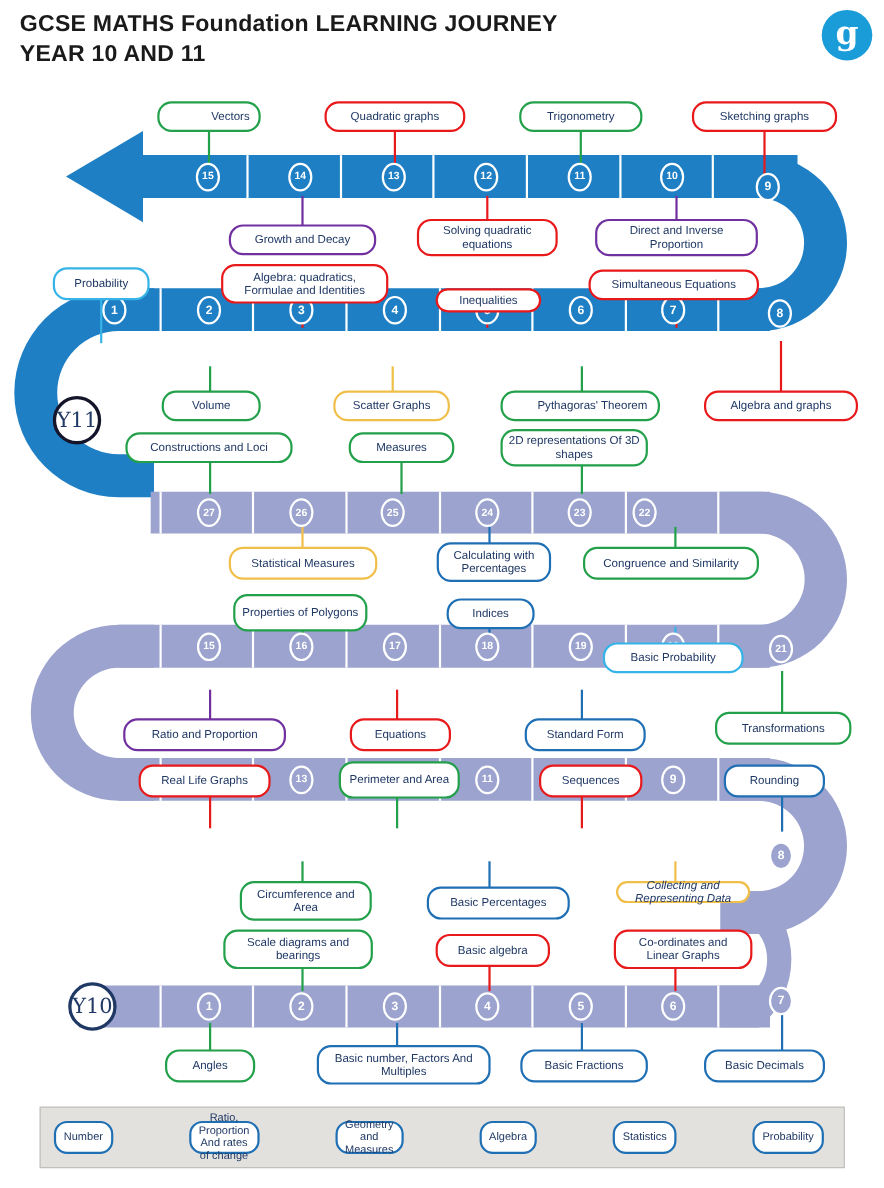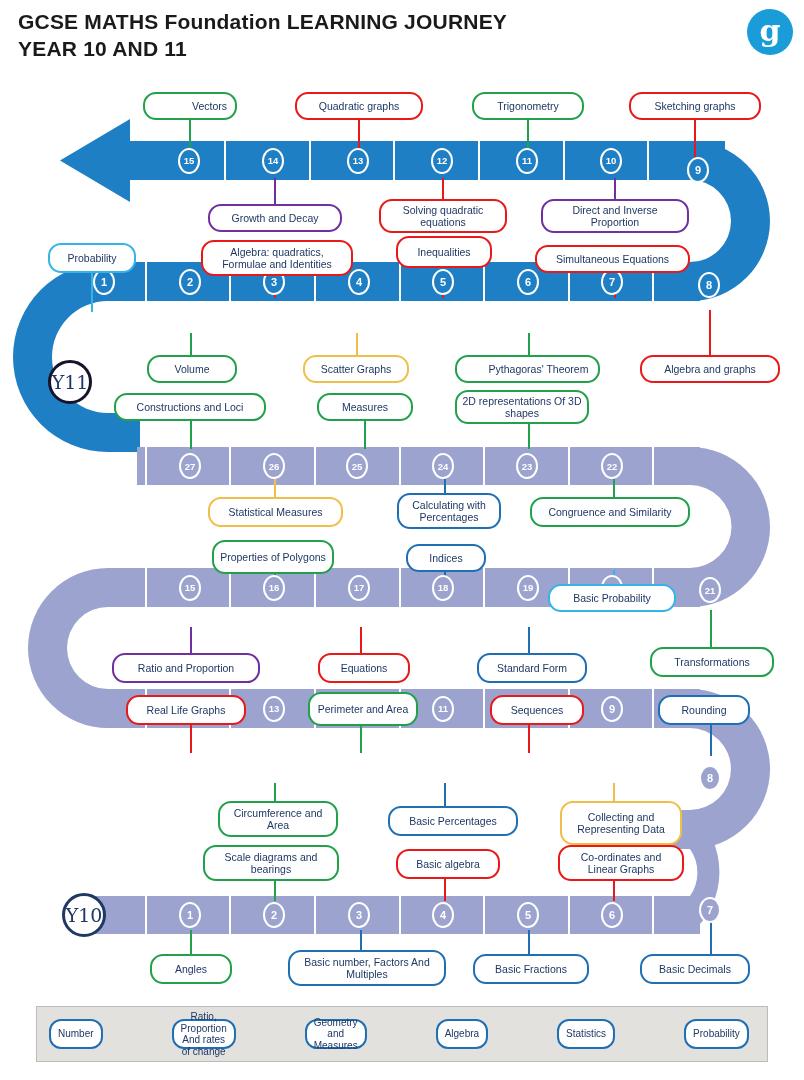--- a/index.html
+++ b/index.html
@@ -234,21 +234,21 @@
       <div class="marker" style="left: 348px; top: 268.5px; background: rgb(31, 127, 196);">4</div>
       <div class="marker" style="left: 432px; top: 268.5px; background: rgb(31, 127, 196);">5</div>
       <div class="marker" style="left: 517px; top: 268.5px; background: rgb(31, 127, 196);">6</div>
       <div class="marker" style="left: 601px; top: 268.5px; background: rgb(31, 127, 196);">7</div>
       <div class="marker" style="left: 698px; top: 272px; background: rgb(31, 127, 196);">8</div>
       <div class="marker small" style="left: 179px; top: 453px; background: rgb(155, 163, 206);">27</div>
       <div class="marker small" style="left: 263px; top: 453px; background: rgb(155, 163, 206);">26</div>
       <div class="marker small" style="left: 346px; top: 453px; background: rgb(155, 163, 206);">25</div>
       <div class="marker small" style="left: 432px; top: 453px; background: rgb(155, 163, 206);">24</div>
       <div class="marker small" style="left: 516px; top: 453px; background: rgb(155, 163, 206);">23</div>
-      <div class="marker small" style="left: 601px; top: 453px; background: rgb(155, 163, 206);">22</div>
+      <div class="marker small" style="left: 575px; top: 453px; background: rgb(155, 163, 206);">22</div>
       <div class="marker small" style="left: 179px; top: 574.5px; background: rgb(155, 163, 206);">15</div>
       <div class="marker small" style="left: 263px; top: 574.5px; background: rgb(155, 163, 206);">16</div>
       <div class="marker small" style="left: 348px; top: 574.5px; background: rgb(155, 163, 206);">17</div>
       <div class="marker small" style="left: 432px; top: 574.5px; background: rgb(155, 163, 206);">18</div>
       <div class="marker small" style="left: 517px; top: 574.5px; background: rgb(155, 163, 206);">19</div>
       <div class="marker small" style="left: 601px; top: 574.5px; background: rgb(155, 163, 206);">20</div>
       <div class="marker small" style="left: 699px; top: 577px; background: rgb(155, 163, 206);">21</div>
       <div class="marker small" style="left: 179px; top: 695.5px; background: rgb(155, 163, 206);">14</div>
       <div class="marker small" style="left: 263px; top: 695.5px; background: rgb(155, 163, 206);">13</div>
       <div class="marker small" style="left: 348px; top: 695.5px; background: rgb(155, 163, 206);">12</div>
@@ -330,21 +330,21 @@
       </div>
       <div class="box c-algebra" style="left: 379px; top: 199px; width: 128px; height: 34px;">
         <span>Solving quadratic equations</span>
       </div>
       <div class="box c-ratio" style="left: 541px; top: 199px; width: 148px; height: 34px;">
         <span>Direct and Inverse Proportion</span>
       </div>
       <div class="box c-algebra" style="left: 201px; top: 240px; width: 152px; height: 36px;">
         <span>Algebra: quadratics, Formulae and Identities</span>
       </div>
-      <div class="box c-algebra" style="left: 396px; top: 236px; width: 96px; height: 32px; justify-content: center;">
+      <div class="box c-algebra" style="left: 396px; top: 262px; width: 96px; height: 22px; justify-content: center;">
         <span>Inequalities</span>
       </div>
       <div class="box c-algebra" style="left: 535px; top: 245px; width: 155px; height: 28px;">
         <span>Simultaneous Equations</span>
       </div>
       <div class="box c-probability" style="left: 48px; top: 243px; width: 88px; height: 30px;">
         <span>Probability</span>
       </div>
       <div class="box c-geometry" style="left: 147px; top: 355px; width: 90px; height: 28px;">
         <span>Volume</span>
@@ -408,21 +408,21 @@
       </div>
       <div class="box c-number" style="left: 658px; top: 695px; width: 92px; height: 30px;">
         <span>Rounding</span>
       </div>
       <div class="box c-geometry" style="left: 218px; top: 801px; width: 120px; height: 36px;">
         <span>Circumference and Area</span>
       </div>
       <div class="box c-number" style="left: 388px; top: 806px; width: 130px; height: 30px;">
         <span>Basic Percentages</span>
       </div>
-      <div class="box c-statistics" style="left: 560px; top: 801px; width: 122px; height: 44px;">
+      <div class="box c-statistics" style="left: 560px; top: 801px; width: 122px; height: 20px; font-style: italic;">
         <span>Collecting and Representing Data</span>
       </div>
       <div class="box c-geometry" style="left: 203px; top: 845px; width: 136px; height: 36px;">
         <span>Scale diagrams and bearings</span>
       </div>
       <div class="box c-algebra" style="left: 396px; top: 849px; width: 104px; height: 30px;">
         <span>Basic algebra</span>
       </div>
       <div class="box c-algebra" style="left: 558px; top: 845px; width: 126px; height: 36px;">
         <span>Co-ordinates and Linear Graphs</span>

